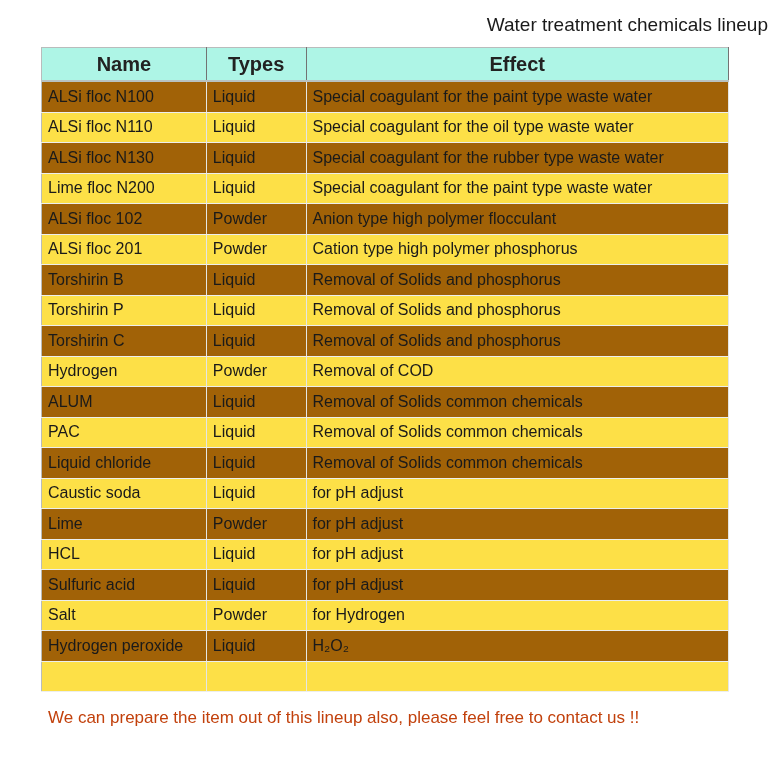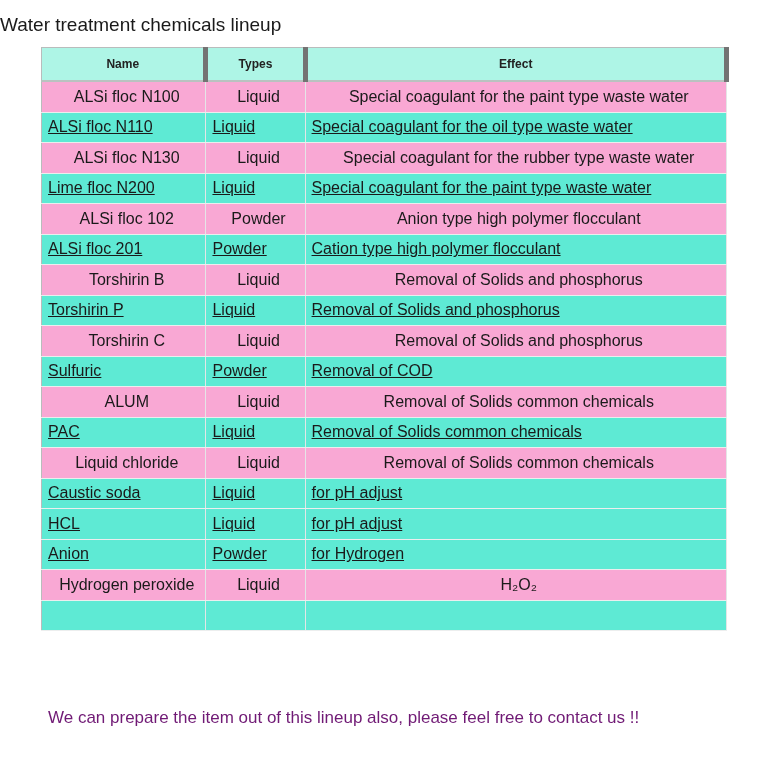--- a/index.html
+++ b/index.html
@@ -1,24 +1,24 @@
 <!DOCTYPE html>
 <html><head>
 <meta charset="utf-8">
 <style>
   html, body { margin:0; padding:0; background:#ffffff; }
   body { width:768px; height:760px; position:relative; font-family:"Liberation Sans", "DejaVu Sans", sans-serif; color:#1a1a1a; overflow:hidden; }
-  .title { position:absolute; top:14px; left:0; width:768px; text-align:left; font-size:19px; color:#1a1a1a; }
+  .title { position:absolute; top:14px; left:0; width:768px; text-align:right; font-size:19px; color:#1a1a1a; }
   table.lineup { position:absolute; left:41px; top:47px; width:688px; border-collapse:collapse; border:1px solid #b9bcbc; font-size:16px; }
-  table.lineup th { background:#aef5e6; font-weight:bold; height:30px; border-right:5px solid #737373; border-bottom:2px solid #b9c2c0; text-align:center; font-size:12px; color:#222;margin-left:32px; }
+  table.lineup th { background:#aef5e6; font-weight:bold; height:30px; border-right:1px solid #737373; border-bottom:2px solid #b9c2c0; text-align:center; font-size:20px; color:#222;margin-left:32px; }
   table.lineup td { height:29.5px; padding:0 0 0 6px; border-right:1px solid #e4e6e6; border-bottom:1px solid #eceeee; text-align:left; white-space:nowrap; }
-  table.lineup tr.alt td { background:#5eead4;text-decoration:underline; }
-  table.lineup tr:not(.alt) td { background:#f9a8d4;text-align:center; }
+  table.lineup tr.alt td { background:#fde047; }
+  table.lineup tr:not(.alt) td { background:#a16207; }
   col.c1 { width:165px; } col.c2 { width:100px; } col.c3 { width:423px; }
-  .footer { position:absolute; top:708px; left:48px; font-size:17px; color:#701a75; }
+  .footer { position:absolute; top:708px; left:48px; font-size:17px; color:#c2410c; }
 </style>
 </head>
 <body>
 
 <div class="title">Water treatment chemicals lineup</div>
 
 <table class="lineup">
   <colgroup>
       <col class="c1">
       <col class="c2">
@@ -53,39 +53,39 @@
         <td>Special coagulant for the paint type waste water</td>
       </tr>
       <tr>
         <td>ALSi floc 102</td>
         <td>Powder</td>
         <td>Anion type high polymer flocculant</td>
       </tr>
       <tr class="alt">
         <td>ALSi floc 201</td>
         <td>Powder</td>
-        <td>Cation type high polymer flocculant</td>
+        <td>Cation type high polymer phosphorus</td>
       </tr>
       <tr>
         <td>Torshirin B</td>
         <td>Liquid</td>
         <td>Removal of Solids and phosphorus</td>
       </tr>
       <tr class="alt">
         <td>Torshirin P</td>
         <td>Liquid</td>
         <td>Removal of Solids and phosphorus</td>
       </tr>
       <tr>
         <td>Torshirin C</td>
         <td>Liquid</td>
         <td>Removal of Solids and phosphorus</td>
       </tr>
       <tr class="alt">
-        <td>Sulfuric</td>
+        <td>Hydrogen</td>
         <td>Powder</td>
         <td>Removal of COD</td>
       </tr>
       <tr>
         <td>ALUM</td>
         <td>Liquid</td>
         <td>Removal of Solids common chemicals</td>
       </tr>
       <tr class="alt">
         <td>PAC</td>
@@ -95,27 +95,37 @@
       <tr>
         <td>Liquid chloride</td>
         <td>Liquid</td>
         <td>Removal of Solids common chemicals</td>
       </tr>
       <tr class="alt">
         <td>Caustic soda</td>
         <td>Liquid</td>
         <td>for pH adjust</td>
       </tr>
+      <tr>
+        <td>Lime</td>
+        <td>Powder</td>
+        <td>for pH adjust</td>
+      </tr>
       <tr class="alt">
         <td>HCL</td>
         <td>Liquid</td>
         <td>for pH adjust</td>
       </tr>
+      <tr>
+        <td>Sulfuric acid</td>
+        <td>Liquid</td>
+        <td>for pH adjust</td>
+      </tr>
       <tr class="alt">
-        <td>Anion</td>
+        <td>Salt</td>
         <td>Powder</td>
         <td>for Hydrogen</td>
       </tr>
       <tr>
         <td>Hydrogen peroxide</td>
         <td>Liquid</td>
         <td>H₂O₂</td>
       </tr>
       <tr class="alt">
         <td></td>

